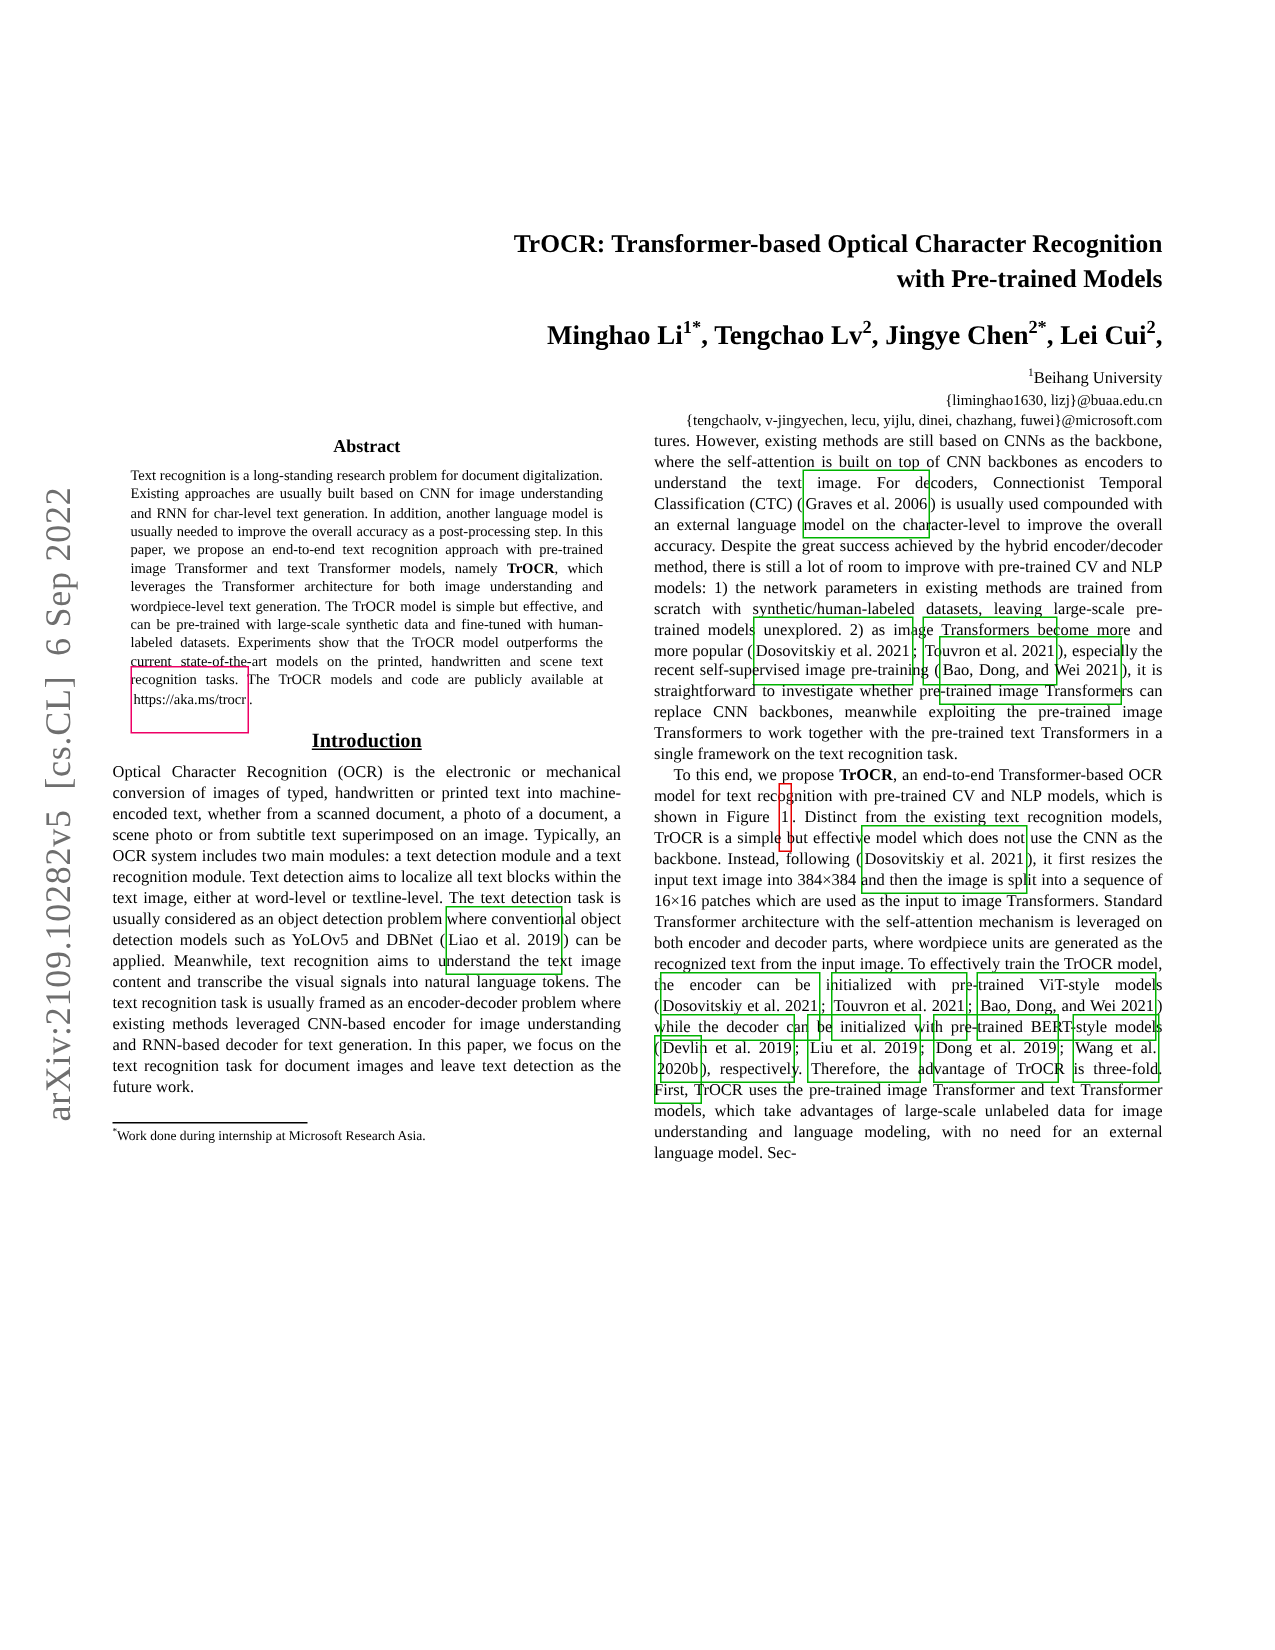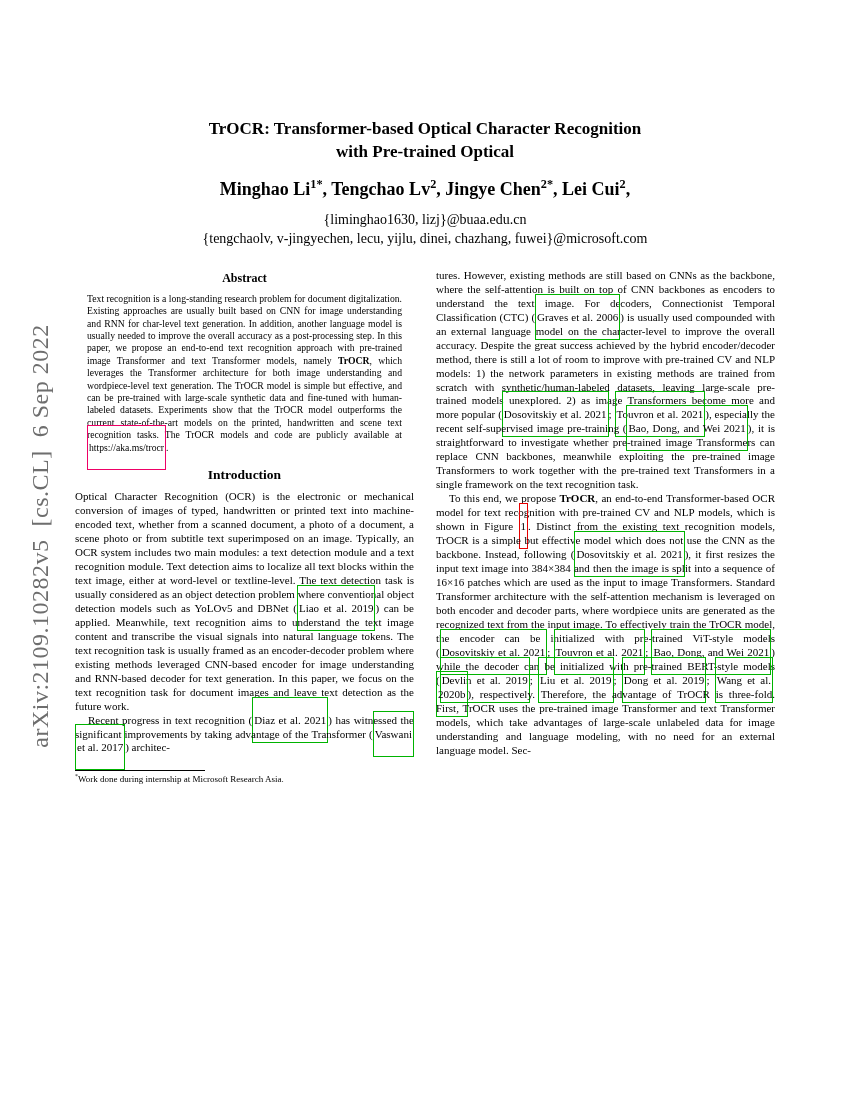--- a/index.html
+++ b/index.html
@@ -22,55 +22,55 @@
     font-size: 24px;
     color: var(--stamp-color, #6e6e6e);
     letter-spacing: 0.5px;
   }
   .content {
     position: absolute;
     left: 75px;
     right: 75px;
     top: 118px;
   }
-  .header { text-align: center; }
+  .header { text-align: right; margin-top: 34px; }
   .title {
     font-size: 17px;
     font-weight: bold;
     line-height: 1.35;
     margin-bottom: 12px;
   }
   .authors { font-size: 18px; font-weight: bold; line-height: 1.45; }
   .affils { margin-top: 9px; font-size: 11px; line-height: 1.35; }
-  .emails { margin-top: 1px; font-size: 14px; line-height: 1.35; }
+  .emails { margin-top: 1px; font-size: 10px; line-height: 1.35; }
   sup { font-size: 68%; line-height: 0; }
   .columns {
     display: flex;
     gap: 22px;
-    margin-top: 20px;
   }
   .col { flex: 1; min-width: 0; }
   .abs-heading {
     text-align: center;
     font-size: 12px;
     font-weight: bold;
     margin: 2px 0 7px 0;
   }
   .abstract {
     font-size: 9.7px;
     line-height: 1.28;
     text-align: justify;
     padding: 0 12px;
     hyphens: auto;
   }
   .sec-heading {
     text-align: center;
     font-size: 13.5px;
     font-weight: bold;
     margin: 13px 0 7px 0;
+    text-decoration: underline;
   }
   .body {
     font-size: 11px;
     line-height: 1.27;
     text-align: justify;
     hyphens: auto;
   }
   .indent { text-indent: 13px; }
   .footnote-rule {
     width: 130px;
@@ -93,40 +93,40 @@
 </head>
 <body>
 
 <div class="page">
 
   <div class="arxiv-stamp">arXiv:2109.10282v5  [cs.CL]  6 Sep 2022</div>
 
   <div class="content">
 
     <div class="header">
-      <h1 class="title"><span>TrOCR: Transformer-based Optical Character Recognition</span><br><span>with Pre-trained Optical</span></h1>
+      <h1 class="title"><span>TrOCR: Transformer-based Optical Character Recognition</span><br><span>with Pre-trained Models</span></h1>
       <div class="authors">
         <div>Minghao Li<sup>1*</sup>, Tengchao Lv<sup>2</sup>, Jingye Chen<sup>2*</sup>, Lei Cui<sup>2</sup>,</div>
       </div>
       <div class="affils">
+        <div><sup>1</sup>Beihang University</div>
       </div>
       <div class="emails">
         <div>{liminghao1630, lizj}@buaa.edu.cn</div>
         <div>{tengchaolv, v-jingyechen, lecu, yijlu, dinei, chazhang, fuwei}@microsoft.com</div>
       </div>
     </div>
 
     <div class="columns">
 
       <div class="col">
         <h2 class="abs-heading">Abstract</h2>
         <p class="abstract">Text recognition is a long-standing research problem for document digitalization. Existing approaches are usually built based on CNN for image understanding and RNN for char-level text generation. In addition, another language model is usually needed to improve the overall accuracy as a post-processing step. In this paper, we propose an end-to-end text recognition approach with pre-trained image Transformer and text Transformer models, namely <b>TrOCR</b>, which leverages the Transformer architecture for both image understanding and wordpiece-level text generation. The TrOCR model is simple but effective, and can be pre-trained with large-scale synthetic data and fine-tuned with human-labeled datasets. Experiments show that the TrOCR model outperforms the current state-of-the-art models on the printed, handwritten and scene text recognition tasks. The TrOCR models and code are publicly available at <span class="box url">https://aka.ms/trocr</span>.</p>
         <h2 class="sec-heading">Introduction</h2>
         <p class="body">Optical Character Recognition (OCR) is the electronic or mechanical conversion of images of typed, handwritten or printed text into machine-encoded text, whether from a scanned document, a photo of a document, a scene photo or from subtitle text superimposed on an image. Typically, an OCR system includes two main modules: a text detection module and a text recognition module. Text detection aims to localize all text blocks within the text image, either at word-level or textline-level. The text detection task is usually considered as an object detection problem where conventional object detection models such as YoLOv5 and DBNet (<span class="box cite">Liao et al. 2019</span>) can be applied. Meanwhile, text recognition aims to understand the text image content and transcribe the visual signals into natural language tokens. The text recognition task is usually framed as an encoder-decoder problem where existing methods leveraged CNN-based encoder for image understanding and RNN-based decoder for text generation. In this paper, we focus on the text recognition task for document images and leave text detection as the future work.</p>
-        <p class="body indent">Recent progress in text recognition (<span class="box cite">Diaz et al. 2021</span>) has witnessed the significant improvements by taking advantage of the Transformer (<span class="box cite">Vaswani et al. 2017</span>) architec-</p>
         <div class="footnote-rule"></div>
         <p class="footnote"><sup>*</sup>Work done during internship at Microsoft Research Asia.</p>
       </div>
 
       <div class="col">
         <p class="body">tures. However, existing methods are still based on CNNs as the backbone, where the self-attention is built on top of CNN backbones as encoders to understand the text image. For decoders, Connectionist Temporal Classification (CTC) (<span class="box cite">Graves et al. 2006</span>) is usually used compounded with an external language model on the character-level to improve the overall accuracy. Despite the great success achieved by the hybrid encoder/decoder method, there is still a lot of room to improve with pre-trained CV and NLP models: 1) the network parameters in existing methods are trained from scratch with synthetic/human-labeled datasets, leaving large-scale pre-trained models unexplored. 2) as image Transformers become more and more popular (<span class="box cite">Dosovitskiy et al. 2021</span>; <span class="box cite">Touvron et al. 2021</span>), especially the recent self-supervised image pre-training (<span class="box cite">Bao, Dong, and Wei 2021</span>), it is straightforward to investigate whether pre-trained image Transformers can replace CNN backbones, meanwhile exploiting the pre-trained image Transformers to work together with the pre-trained text Transformers in a single framework on the text recognition task.</p>
         <p class="body indent">To this end, we propose <b>TrOCR</b>, an end-to-end Transformer-based OCR model for text recognition with pre-trained CV and NLP models, which is shown in Figure <span class="box ref">1</span>. Distinct from the existing text recognition models, TrOCR is a simple but effective model which does not use the CNN as the backbone. Instead, following (<span class="box cite">Dosovitskiy et al. 2021</span>), it first resizes the input text image into 384×384 and then the image is split into a sequence of 16×16 patches which are used as the input to image Transformers. Standard Transformer architecture with the self-attention mechanism is leveraged on both encoder and decoder parts, where wordpiece units are generated as the recognized text from the input image. To effectively train the TrOCR model, the encoder can be initialized with pre-trained ViT-style models (<span class="box cite">Dosovitskiy et al. 2021</span>; <span class="box cite">Touvron et al. 2021</span>; <span class="box cite">Bao, Dong, and Wei 2021</span>) while the decoder can be initialized with pre-trained BERT-style models (<span class="box cite">Devlin et al. 2019</span>; <span class="box cite">Liu et al. 2019</span>; <span class="box cite">Dong et al. 2019</span>; <span class="box cite">Wang et al. 2020b</span>), respectively. Therefore, the advantage of TrOCR is three-fold. First, TrOCR uses the pre-trained image Transformer and text Transformer models, which take advantages of large-scale unlabeled data for image understanding and language modeling, with no need for an external language model. Sec-</p>
       </div>
 
     </div>

